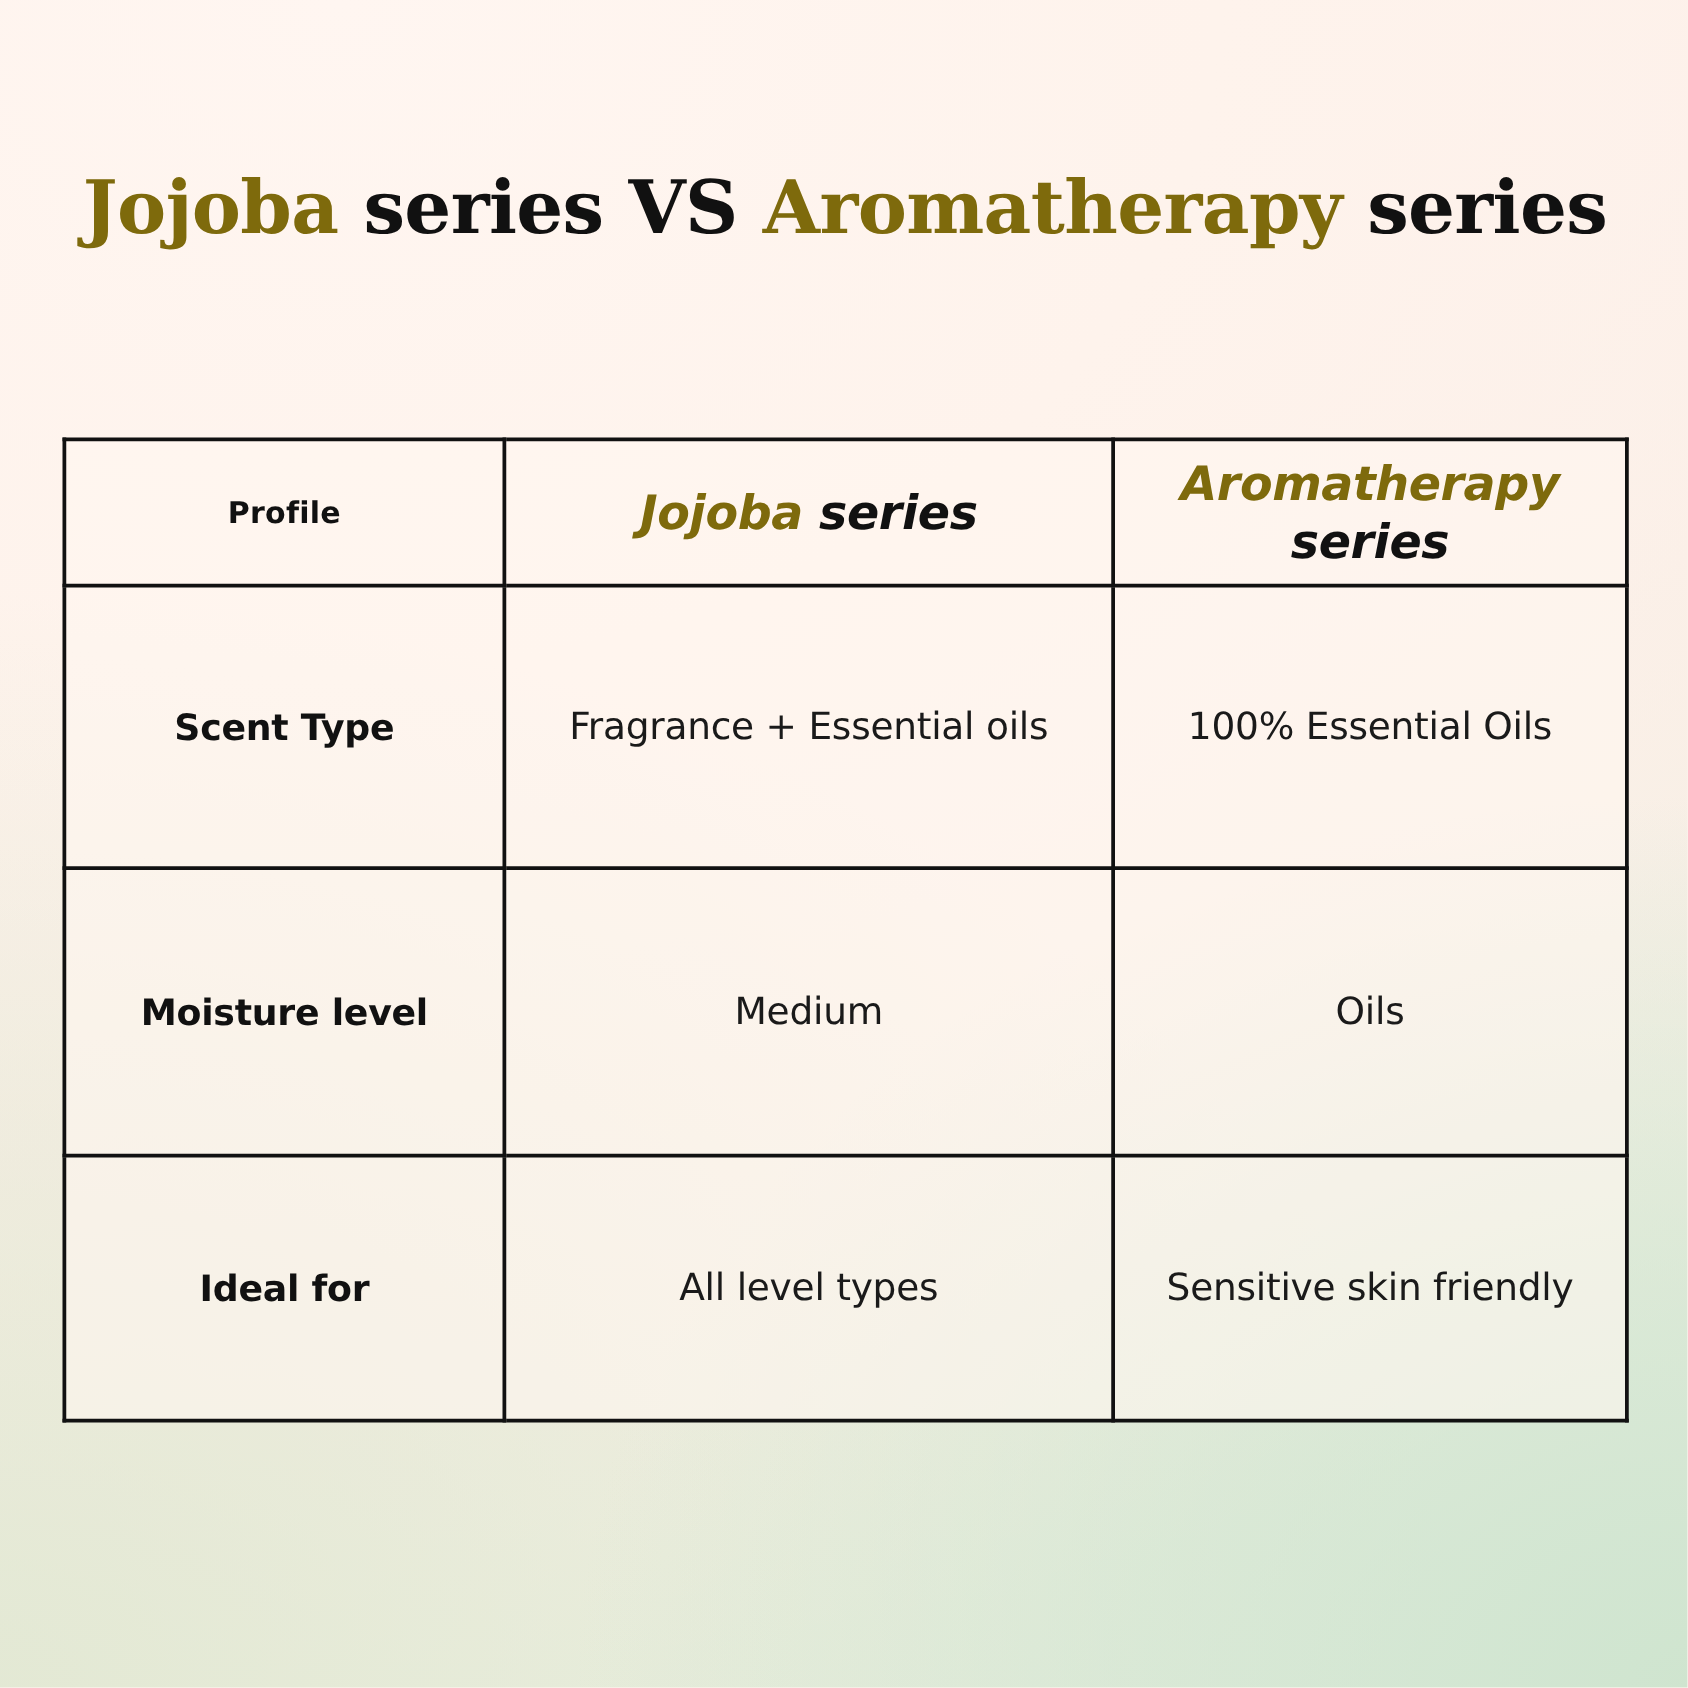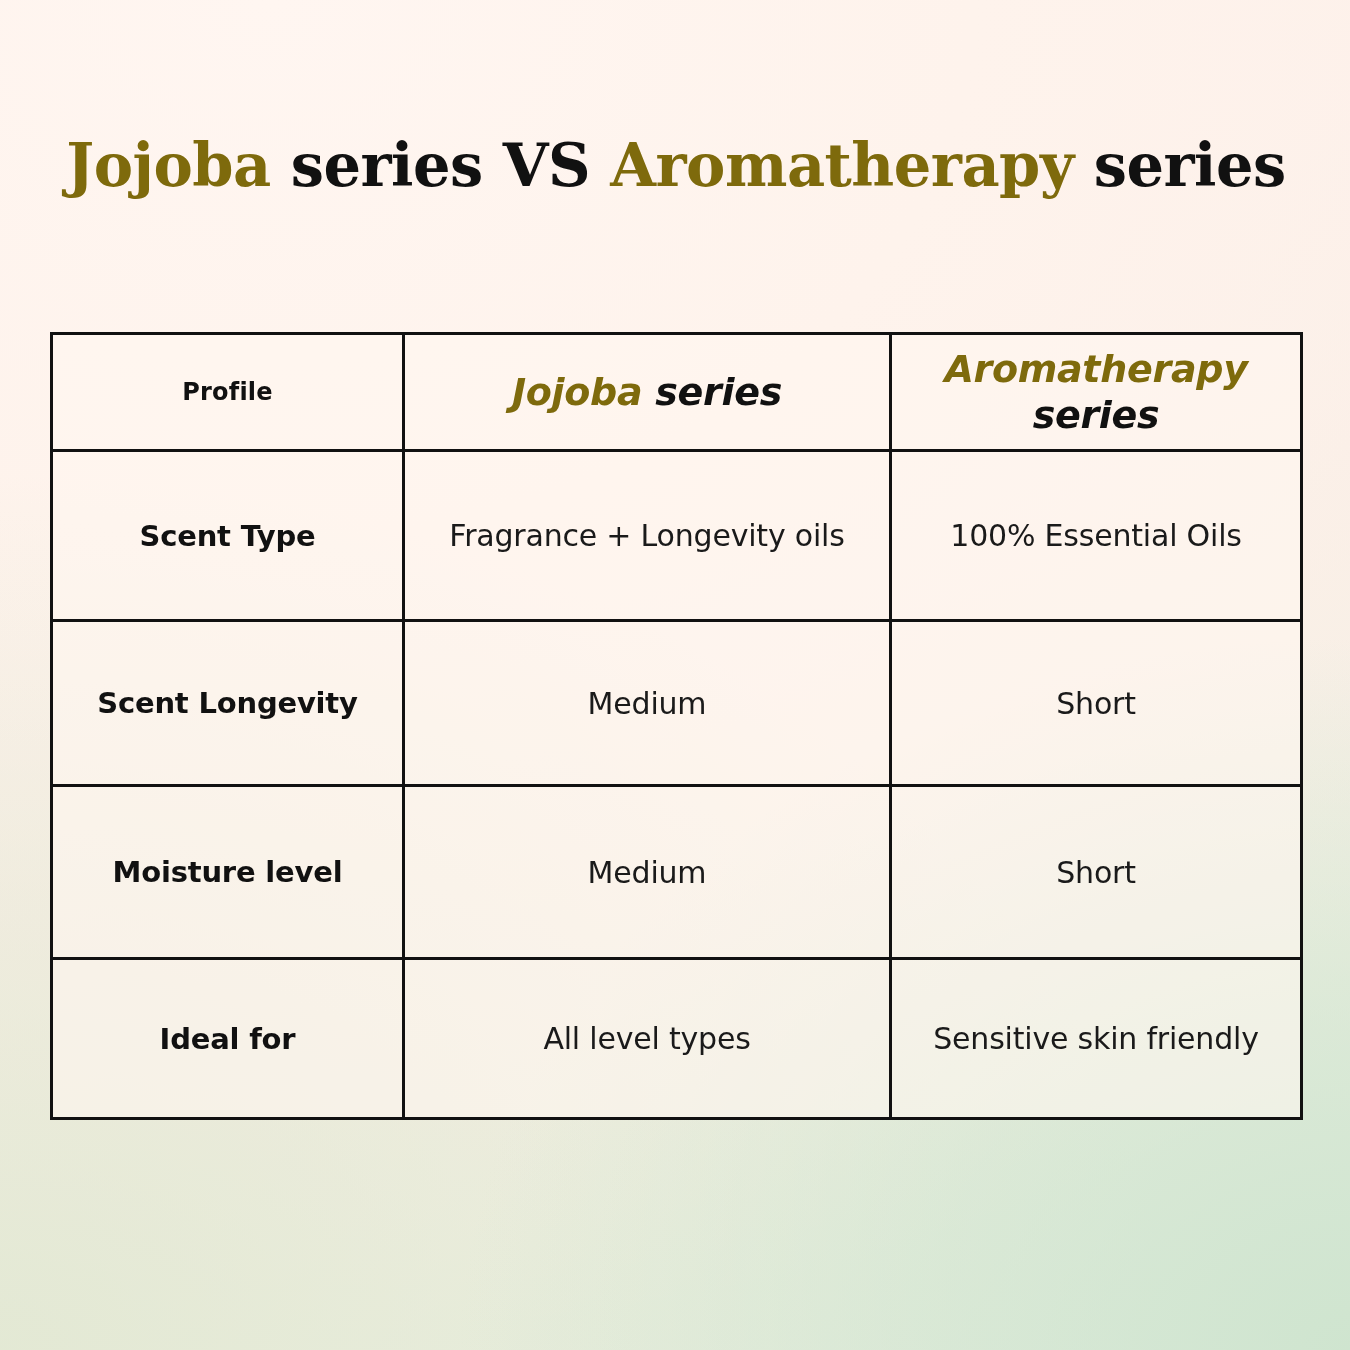--- a/index.html
+++ b/index.html
@@ -49,21 +49,21 @@
     color: #111111;
     white-space: nowrap;
   }
   .t-olive { color: #7e6a0c; }
   .t-dark  { color: #111111; }
 
   
   #comparison-table {
     position: absolute;
     left: 50px;
-    top: 332px;
+    top: 350px;
     width: 1250px;
     height: 788px;
     border-collapse: collapse;
     table-layout: fixed;
     background: transparent;
   }
   #comparison-table td,
   #comparison-table th {
     border: 3px solid #111111;
     text-align: center;
@@ -136,32 +136,27 @@
     <thead>
       <tr class="header-row">
         <th class="hdr-profile">Profile</th>
         <th class="hdr-series"><span class="t-olive">Jojoba</span><span class="t-dark"> series</span></th>
         <th class="hdr-series"><span class="t-olive">Aromatherapy</span><br><span class="t-dark">series</span></th>
       </tr>
     </thead>
     <tbody>
       <tr class="r-scenttype">
         <td class="row-label">Scent Type</td>
-        <td class="row-value">Fragrance + Longevity oils</td>
+        <td class="row-value">Fragrance + Essential oils</td>
         <td class="row-value">100% Essential Oils</td>
-      </tr>
-      <tr class="r-longevity">
-        <td class="row-label">Scent Longevity</td>
-        <td class="row-value">Medium</td>
-        <td class="row-value">Short</td>
       </tr>
       <tr class="r-moisture">
         <td class="row-label">Moisture level</td>
         <td class="row-value">Medium</td>
-        <td class="row-value">Short</td>
+        <td class="row-value">Oils</td>
       </tr>
       <tr class="r-idealfor">
         <td class="row-label">Ideal for</td>
         <td class="row-value">All level types</td>
         <td class="row-value">Sensitive skin friendly</td>
       </tr>
     </tbody>
   </table>
 
 </div>

